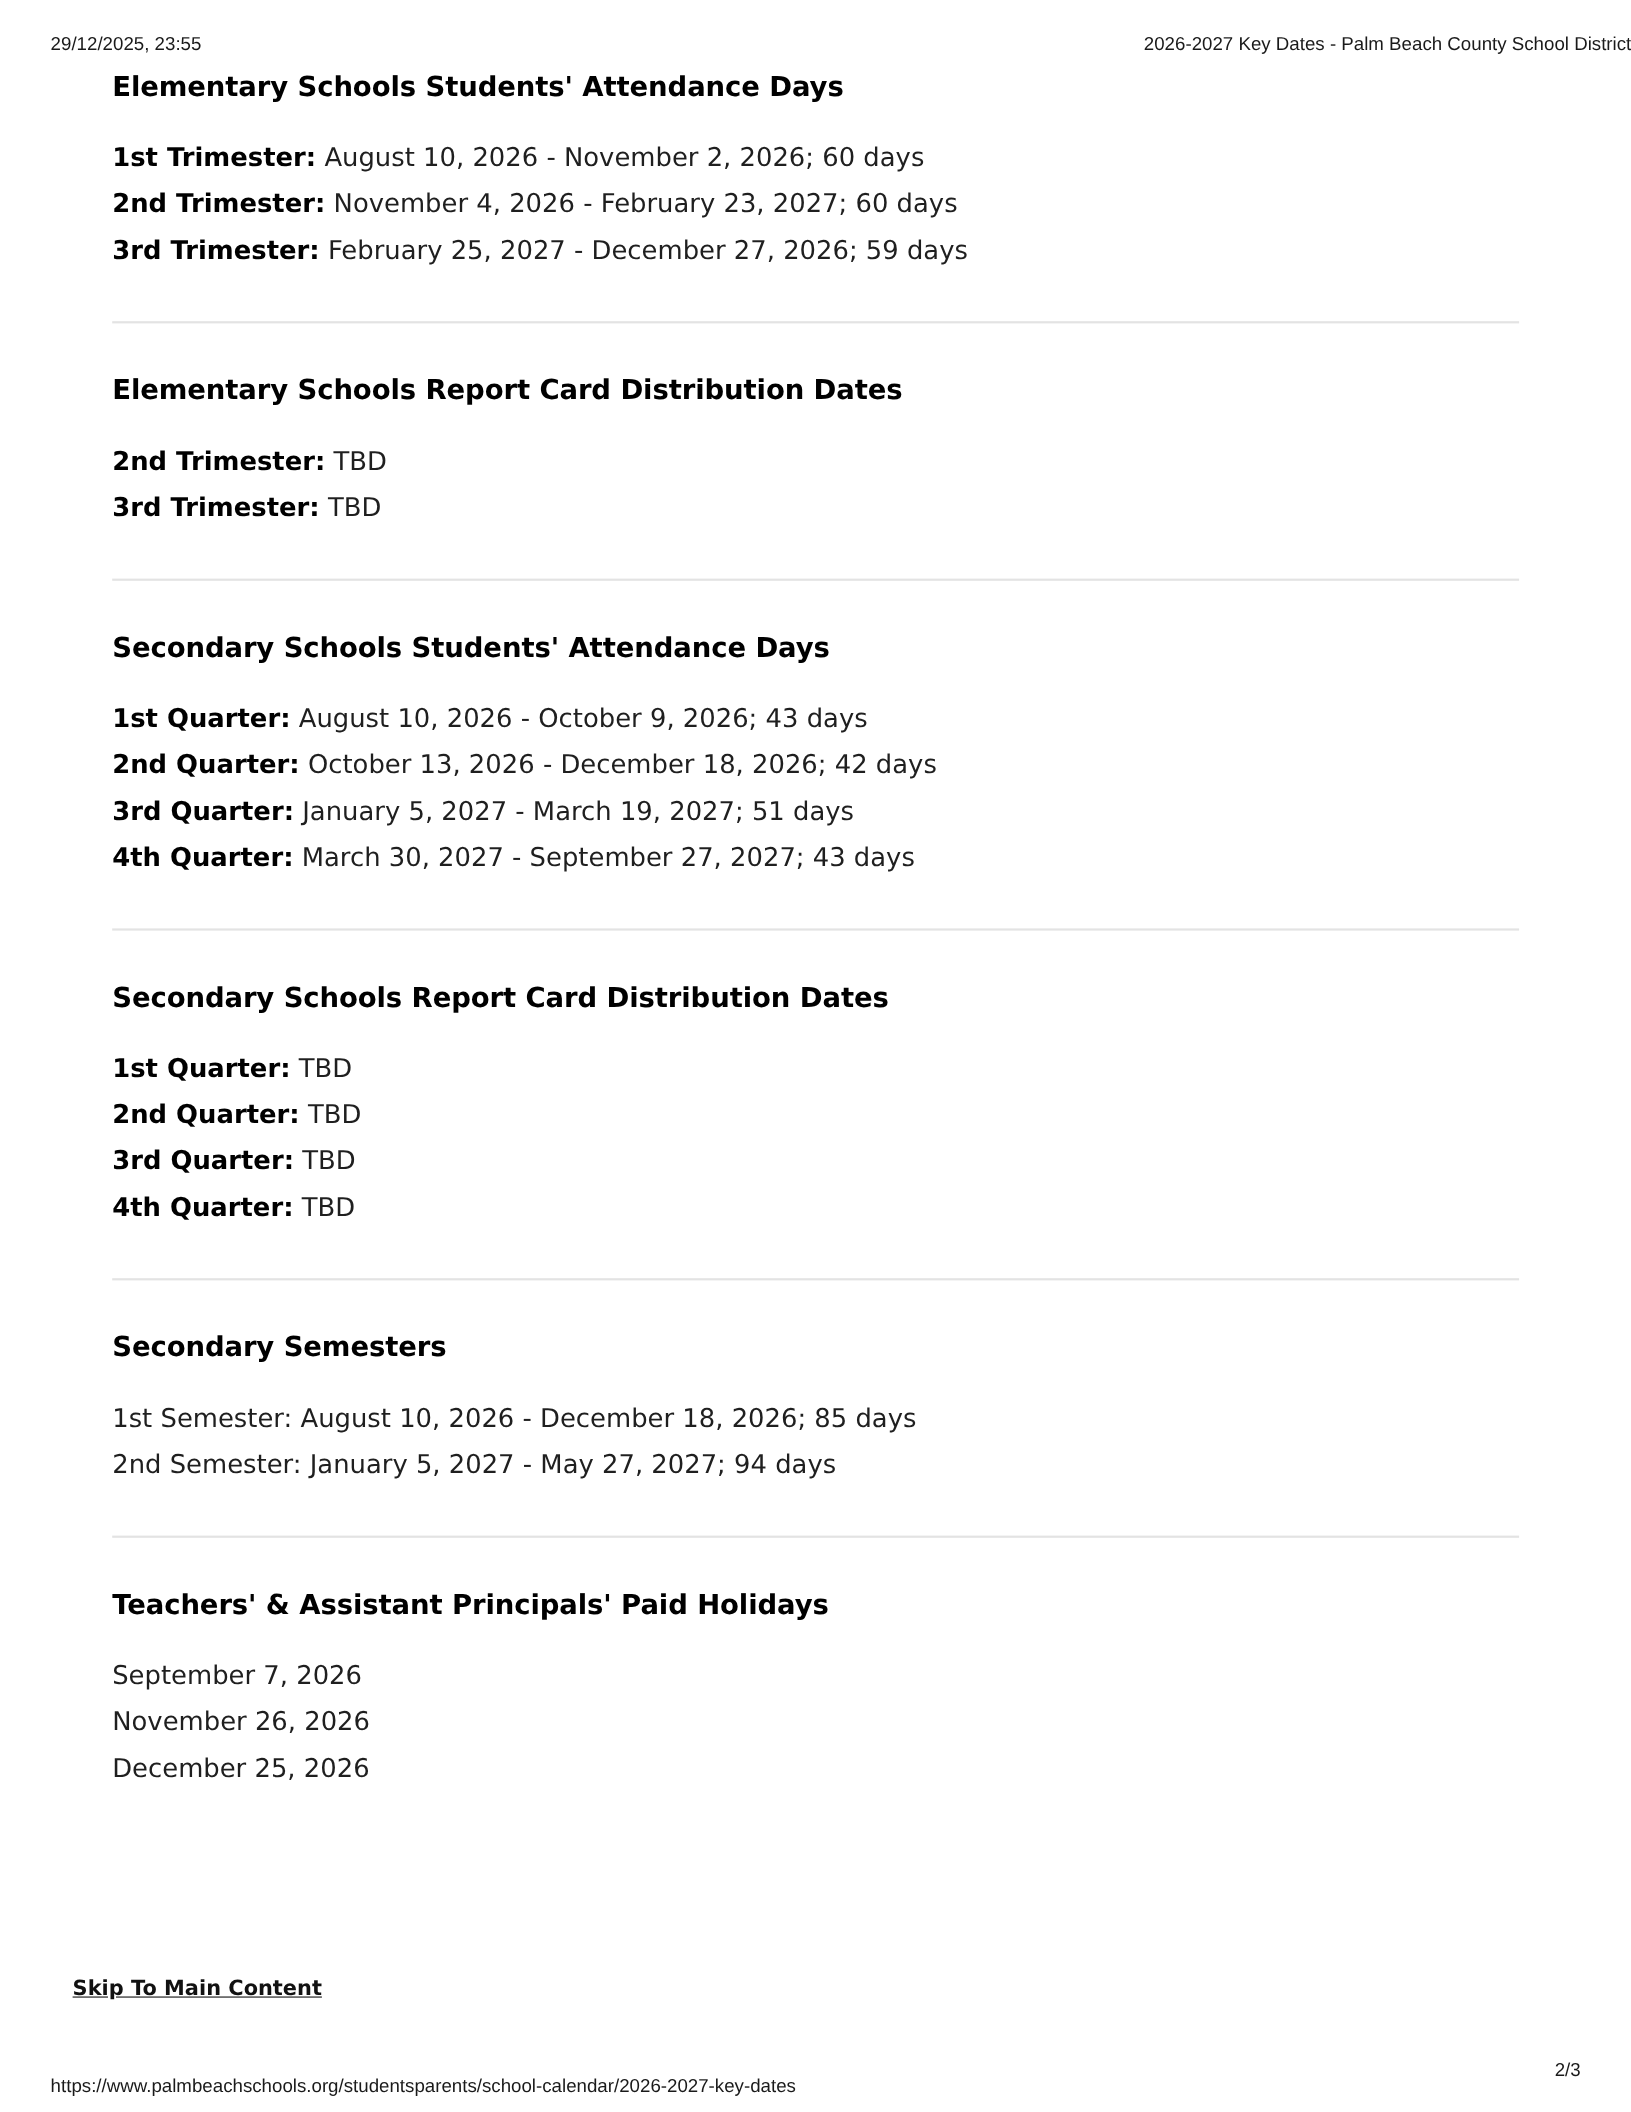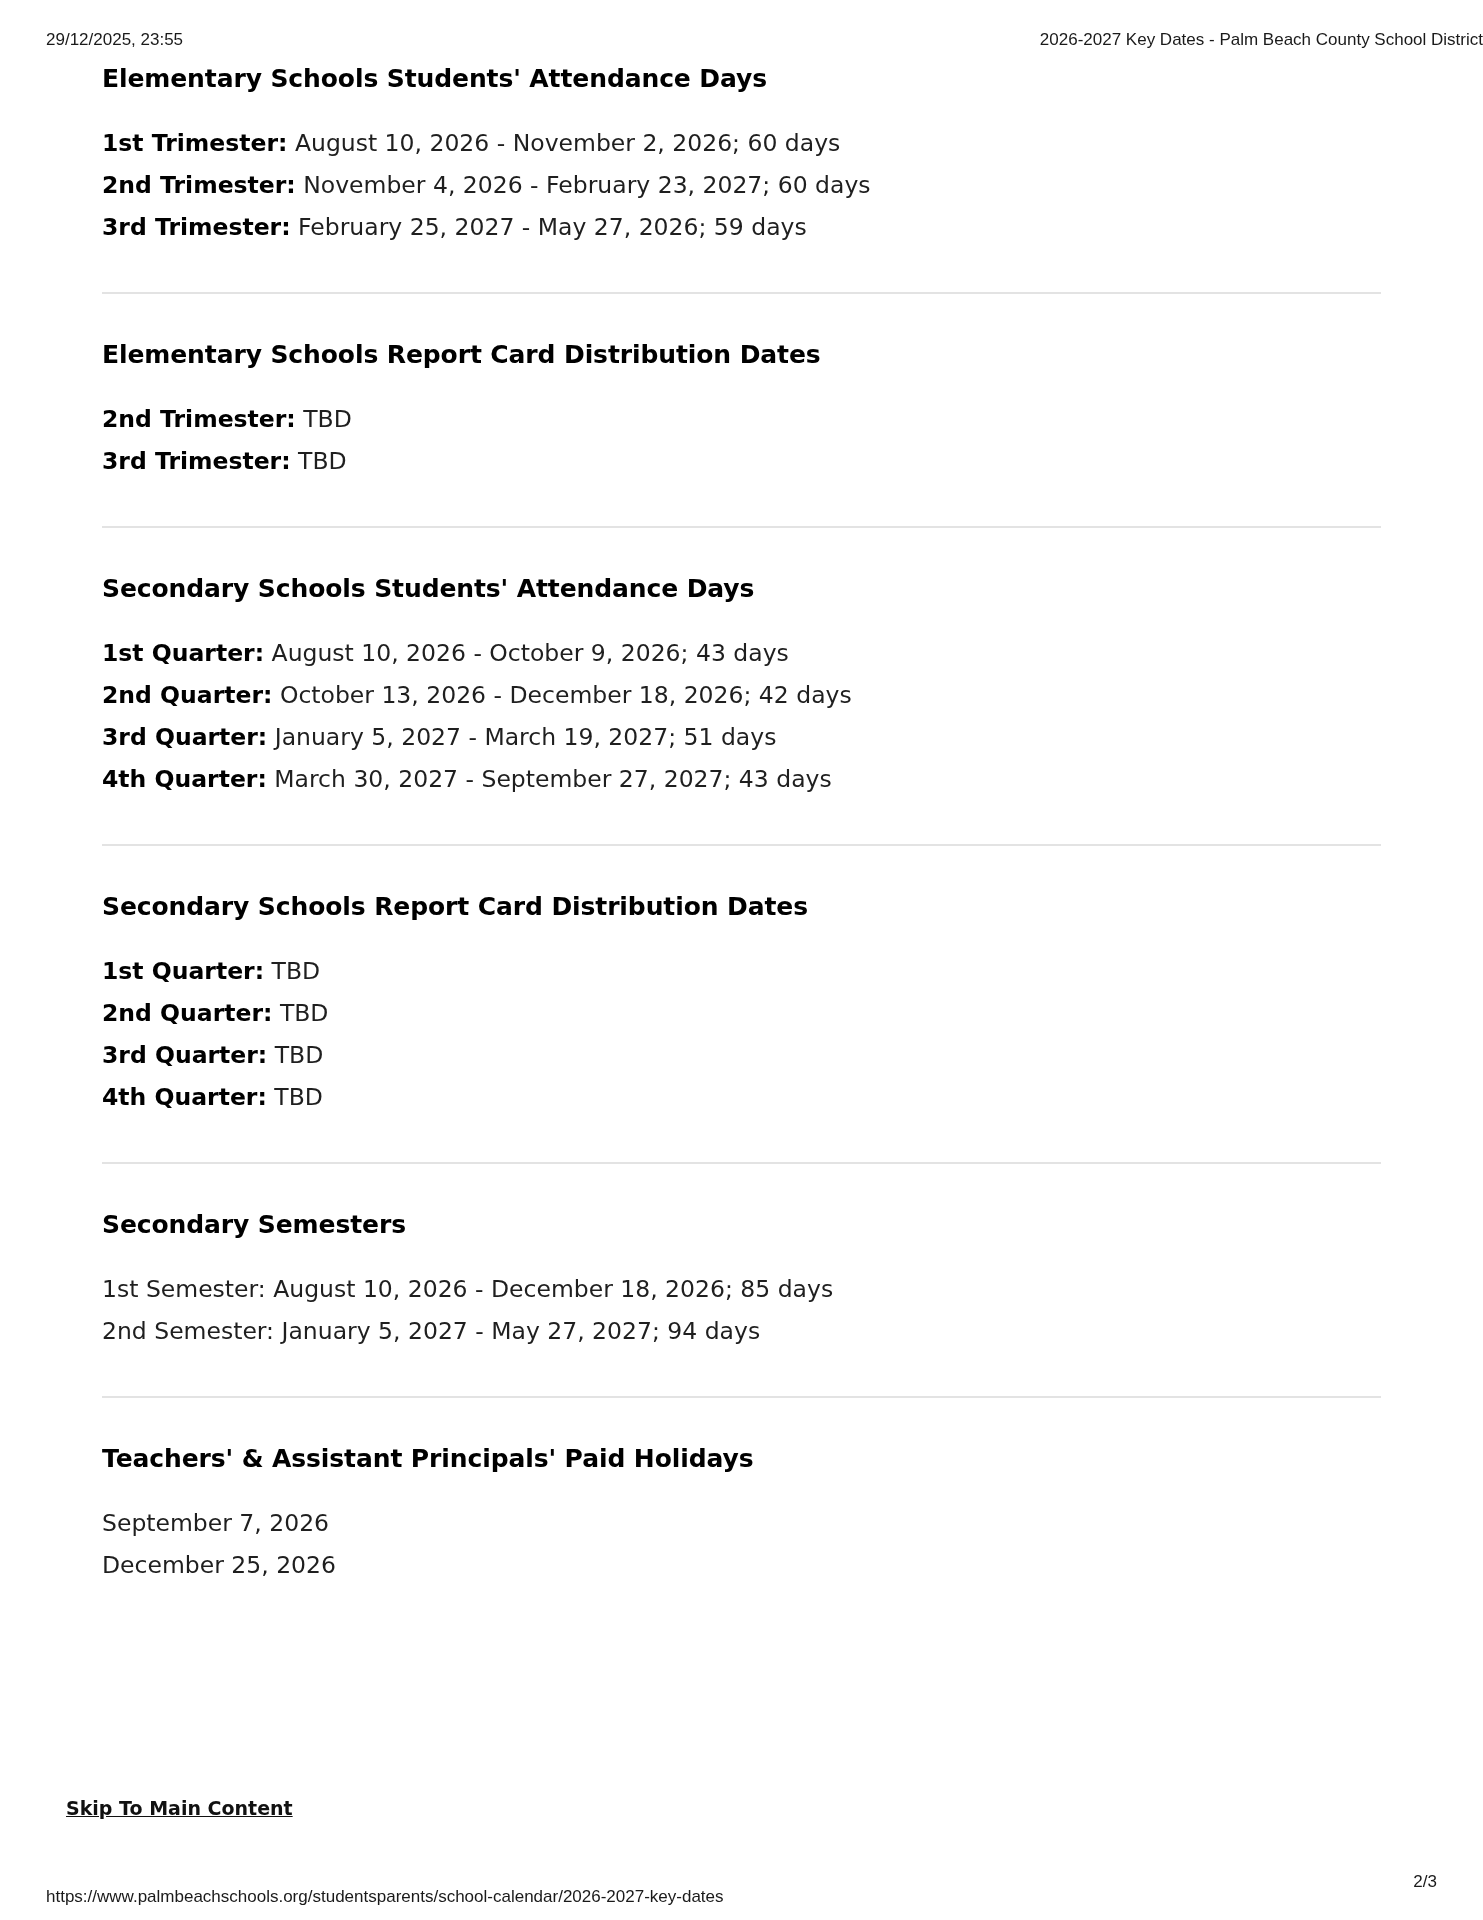--- a/index.html
+++ b/index.html
@@ -147,21 +147,21 @@
 
 <div class="page">
   <div class="content">
 
     <div class="block">
       <h2 class="section-title">Elementary Schools Students' Attendance Days</h2>
       <div class="gap-title-to-lines"></div>
       <div class="lines">
         <div class="ln"><span class="lbl">1st Trimester:</span> <span>August 10, 2026 - November 2, 2026; 60 days</span></div>
         <div class="ln"><span class="lbl">2nd Trimester:</span> <span>November 4, 2026 - February 23, 2027; 60 days</span></div>
-        <div class="ln"><span class="lbl">3rd Trimester:</span> <span>February 25, 2027 - May 27, 2026; 59 days</span></div>
+        <div class="ln"><span class="lbl">3rd Trimester:</span> <span>February 25, 2027 - December 27, 2026; 59 days</span></div>
       </div>
       <div class="gap-lines-to-rule"></div>
       <hr class="rule">
       <div class="gap-rule-to-title"></div>
     </div>
 
     <div class="block">
       <h2 class="section-title">Elementary Schools Report Card Distribution Dates</h2>
       <div class="gap-title-to-lines"></div>
       <div class="lines">
@@ -211,20 +211,21 @@
       <div class="gap-lines-to-rule"></div>
       <hr class="rule">
       <div class="gap-rule-to-title"></div>
     </div>
 
     <div class="block">
       <h2 class="section-title">Teachers' &amp; Assistant Principals' Paid Holidays</h2>
       <div class="gap-title-to-lines"></div>
       <div class="lines">
         <div class="ln">September 7, 2026</div>
+        <div class="ln">November 26, 2026</div>
         <div class="ln">December 25, 2026</div>
       </div>
     </div>
 
   </div>
 </div>
 
 <a href="#" class="skip-link">Skip To Main Content</a>
 
 <div class="print-footer">

